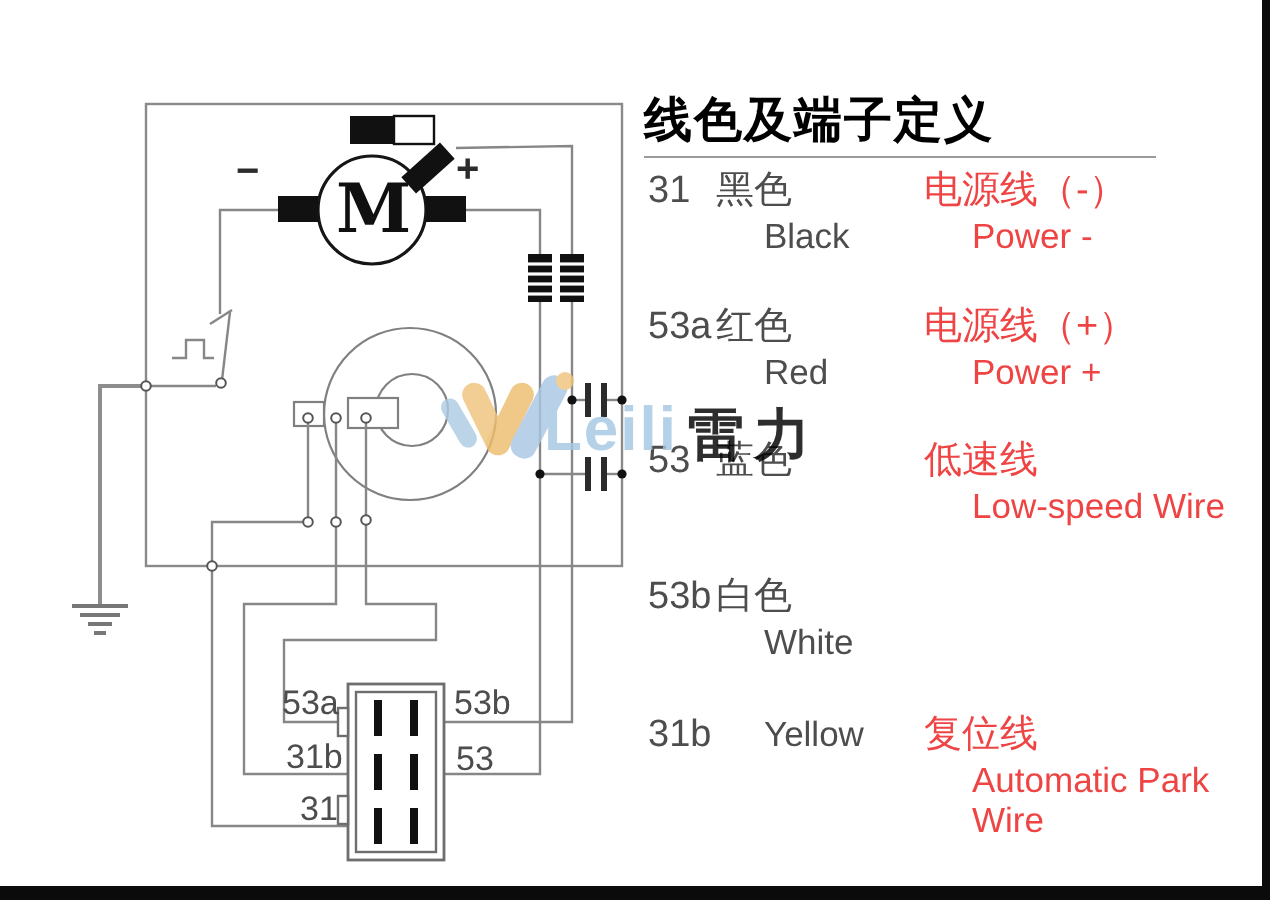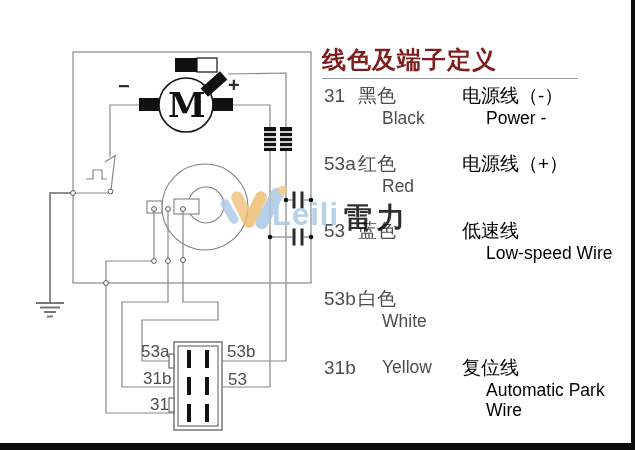--- a/index.html
+++ b/index.html
@@ -10,30 +10,30 @@
   .bar-right{position:absolute;right:0;top:0;width:4px;height:450px;background:#0b0b0b;}
   .bar-bottom{position:absolute;left:0;bottom:0;width:635px;height:7px;background:#0b0b0b;}
   
   .dlabel{position:absolute;color:#4d4d4d;font-size:17px;line-height:17px;}
   .polarity{position:absolute;color:#2b2b2b;font-size:20px;font-weight:bold;line-height:20px;}
   .motor-m{position:absolute;left:168px;top:85px;width:36px;text-align:center;
            font-family:"DejaVu Serif",serif;font-weight:bold;font-size:34px;color:#101010;}
   
   .legend{position:absolute;left:322px;top:0;width:300px;height:450px;}
   .legend-title{position:absolute;left:0;top:44px;font-size:24px;font-weight:bold;
-                color:#7f1d1d;letter-spacing:1px;}
+                color:#000000;letter-spacing:1px;}
   .legend-divider{position:absolute;left:0;top:78px;width:256px;height:1px;background:#9a9a9a;}
   .lrow{position:absolute;left:0;width:300px;}
   .lnum{position:absolute;left:2px;top:0;width:34px;font-size:19px;color:#4d4d4d;line-height:23px;}
   .lcol{position:absolute;left:36px;top:0;width:100px;}
   .ldesc{position:absolute;left:140px;top:0;width:152px;}
   .cn{font-size:19px;line-height:23px;}
   .en{font-size:17.5px;line-height:20px;margin-top:1px;margin-left:24px;}
   .lcol .cn,.lcol .en{color:#4d4d4d;}
-  .ldesc .cn,.ldesc .en{color:#000000;}
+  .ldesc .cn,.ldesc .en{color:#ef4444;}
   
   .watermark{position:absolute;left:222px;top:183px;width:185px;height:56px;opacity:.82;z-index:5;}
   .wm-bar{position:absolute;border-radius:6px;}
   .wm-b1{left:3px;top:15px;width:9px;height:27px;background:#AECBE4;transform:rotate(-30deg);}
   .wm-g1{left:15px;top:7px;width:12px;height:39px;background:#F0C47E;transform:rotate(-26deg);}
   .wm-g2{left:27px;top:7px;width:12px;height:39px;background:#EDBD6E;transform:rotate(26deg);}
   .wm-b2{left:41px;top:3px;width:13px;height:45px;background:#A9C8E4;transform:rotate(28deg);}
   .wm-dot{left:56px;top:3px;width:9px;height:9px;background:#F0C47E;border-radius:50%;}
   .wm-brand{position:absolute;left:50px;top:14px;font-size:31px;font-weight:bold;
             color:#A6C8E4;letter-spacing:1px;}
@@ -199,20 +199,21 @@
     </div>
 
     <div class="lrow" style="top:152px;">
       <div class="lnum">53a</div>
       <div class="lcol">
         <div class="cn">红色</div>
         <div class="en">Red</div>
       </div>
       <div class="ldesc">
         <div class="cn">电源线（+）</div>
+        <div class="en">Power +</div>
       </div>
     </div>
 
     <div class="lrow" style="top:219px;">
       <div class="lnum">53</div>
       <div class="lcol">
         <div class="cn">蓝色</div>
       </div>
       <div class="ldesc">
         <div class="cn">低速线</div>

